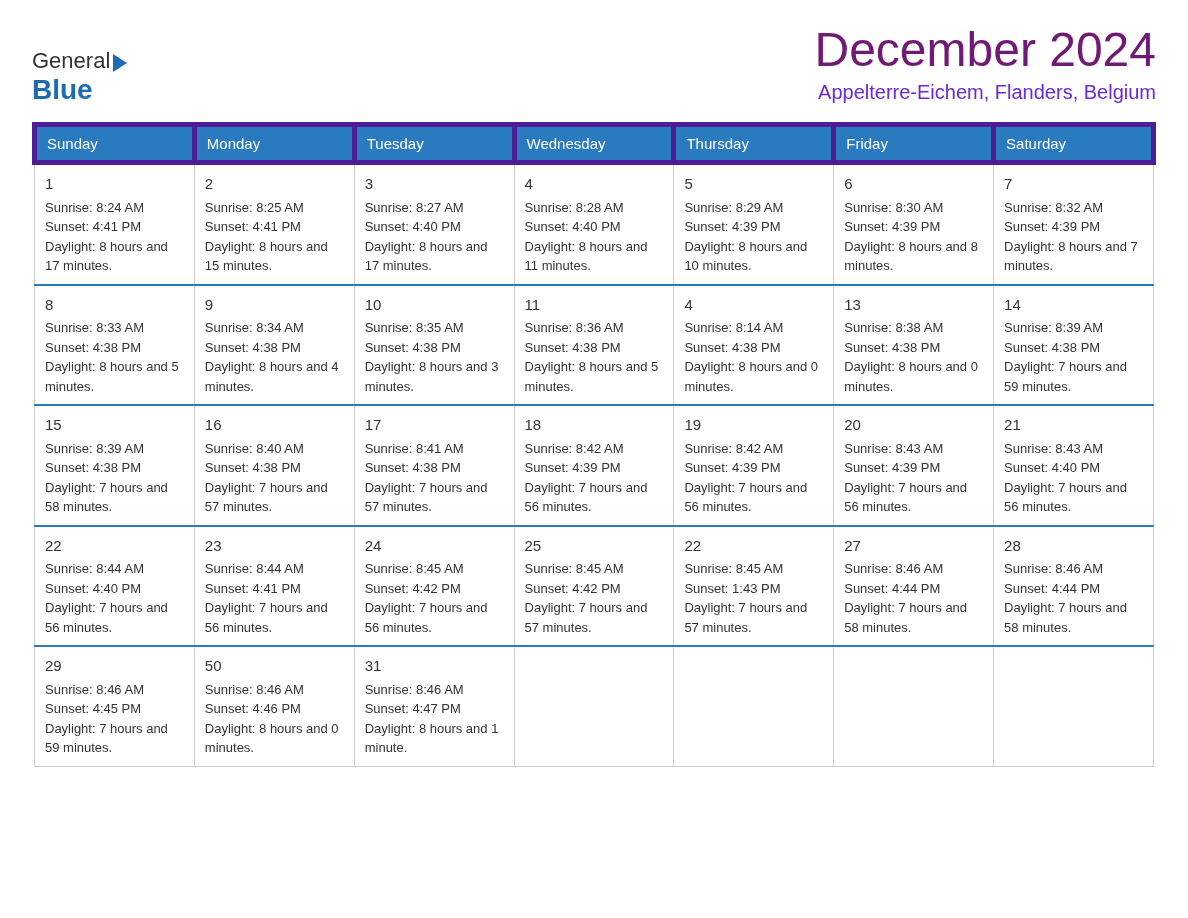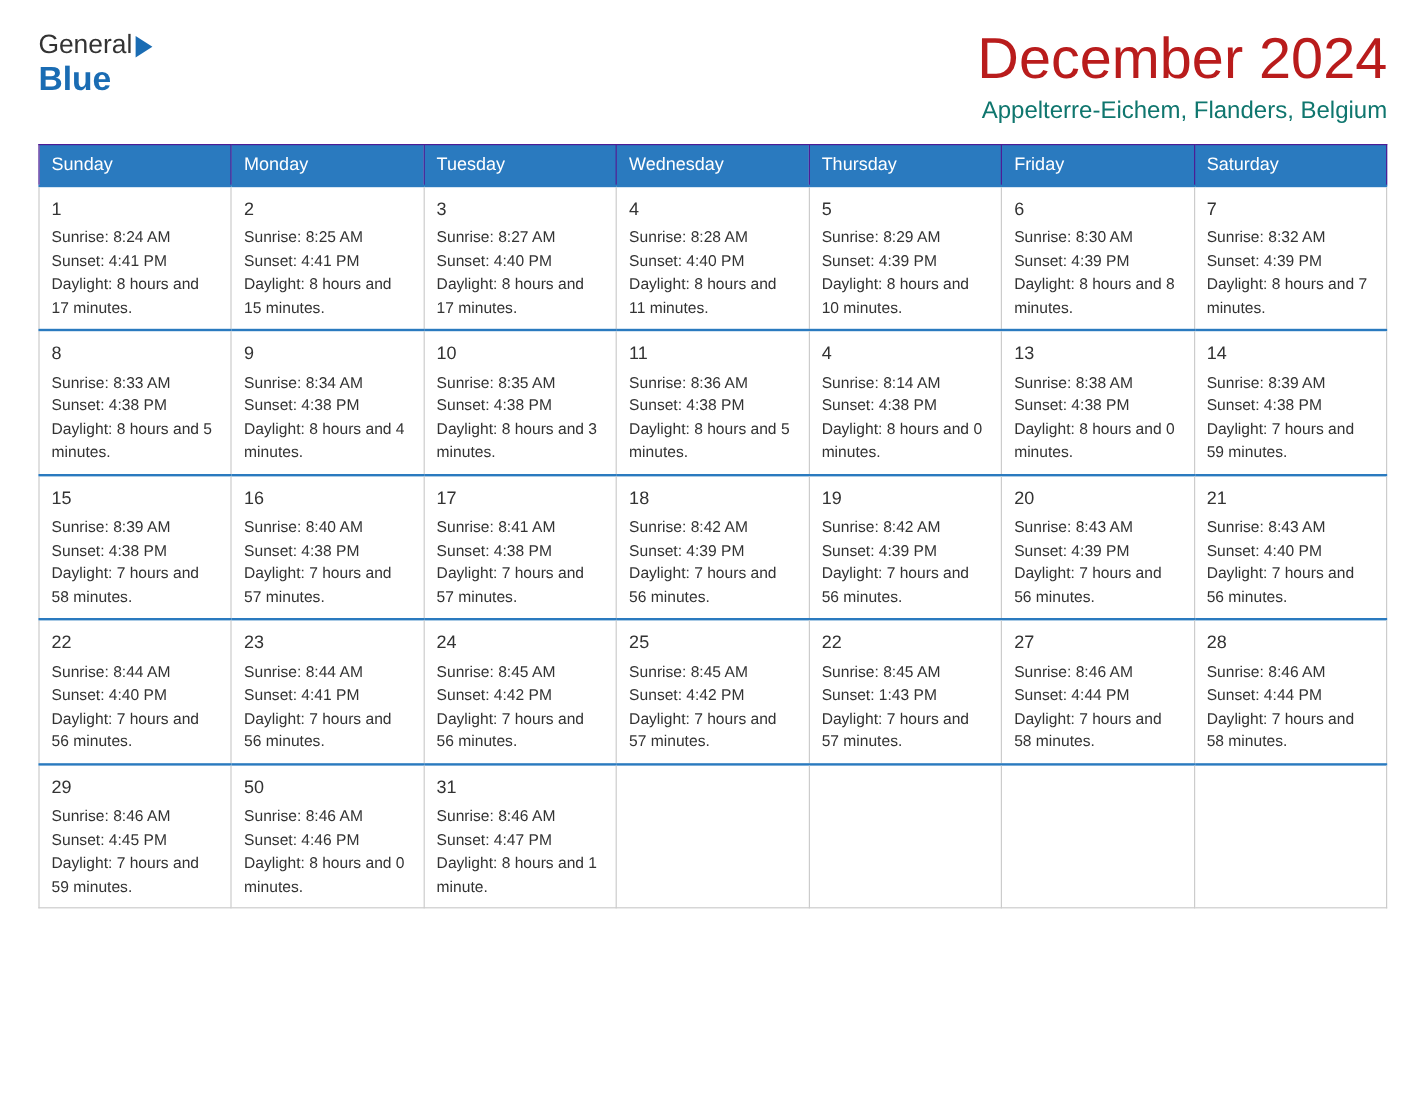--- a/index.html
+++ b/index.html
@@ -15,43 +15,43 @@
       justify-content: space-between;
       align-items: flex-start;
       margin-bottom: 16px;
     }
     .title-block {
       text-align: right;
     }
     .title-block h1 {
       font-size: 48px;
       font-weight: normal;
-      color: #b91c1c;
+      color: #701a75;
       line-height: 1.1;
       text-align: center;
     }
     .title-block h2 {
       font-size: 20px;
       font-weight: normal;
-      color: #0f766e;
+      color: #6d28d9;
       margin-top: 4px;
     }
     table {
       width: 100%;
       border-collapse: collapse;
       margin-top: 8px;
     }
     th {
       background-color: #2a7abf;
       color: #fff;
       font-size: 15px;
       font-weight: normal;
       padding: 8px 10px;
       text-align: left;
-      border: 1px solid #4c1d95;
+      border: 5px solid #4c1d95;
     }
     td {
       vertical-align: top;
       padding: 8px 10px;
       font-size: 13px;
       color: #333;
       border: 1px solid #ccc;
       border-top: 2px solid #2a7abf;
       width: calc(100% / 7);
       line-height: 1.5;
@@ -66,20 +66,21 @@
       margin-bottom: 2px;
     }
     .day-info {
       font-size: 13px;
       color: #333;
     }
     .logo-wrapper {
       display: flex;
       flex-direction: column;
       align-items: flex-start;
+      margin-top: 24px;
     }
     .logo-line1 {
       display: flex;
       align-items: center;
     }
     .logo-arrow {
       display: inline-block;
       width: 0;
       height: 0;
       border-top: 9px solid transparent;

